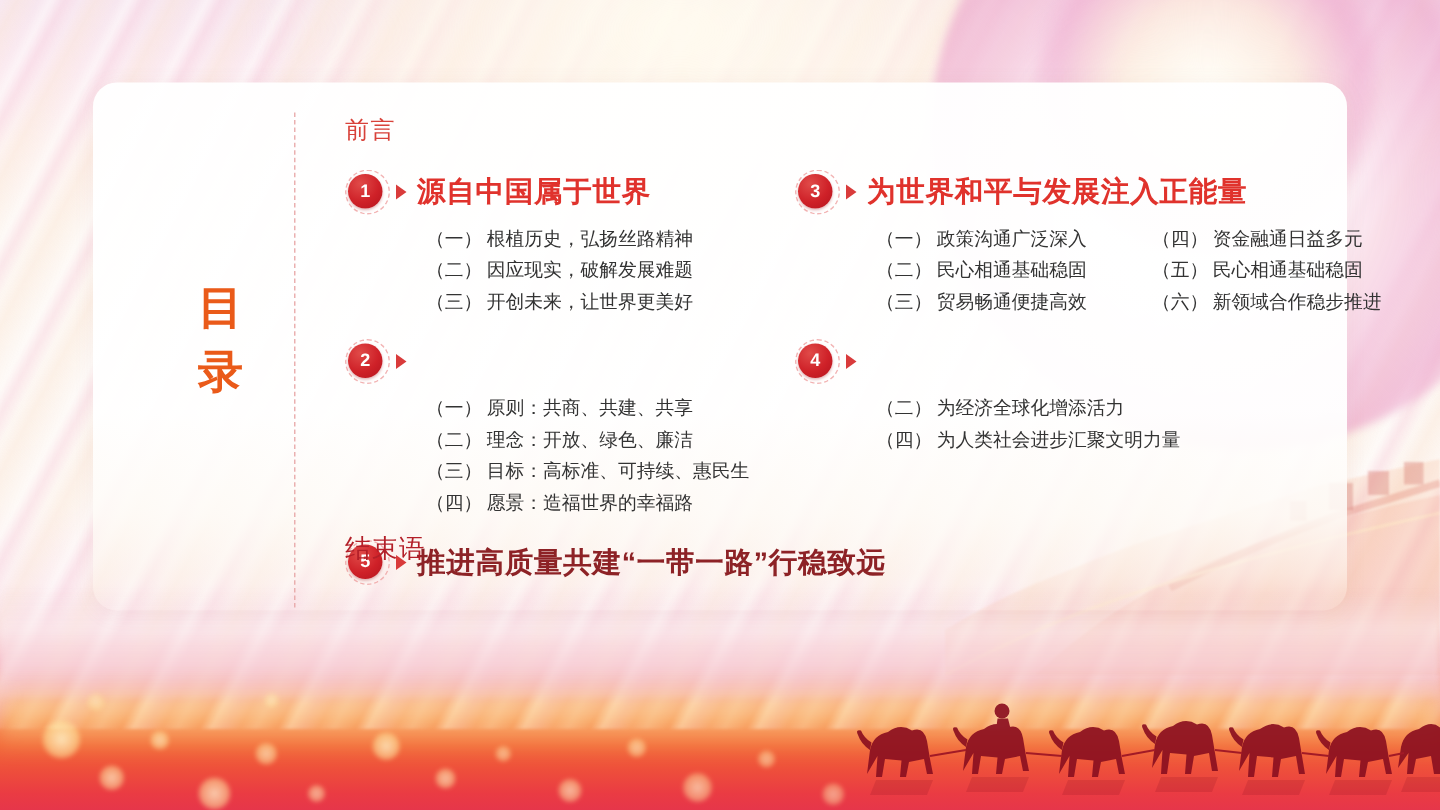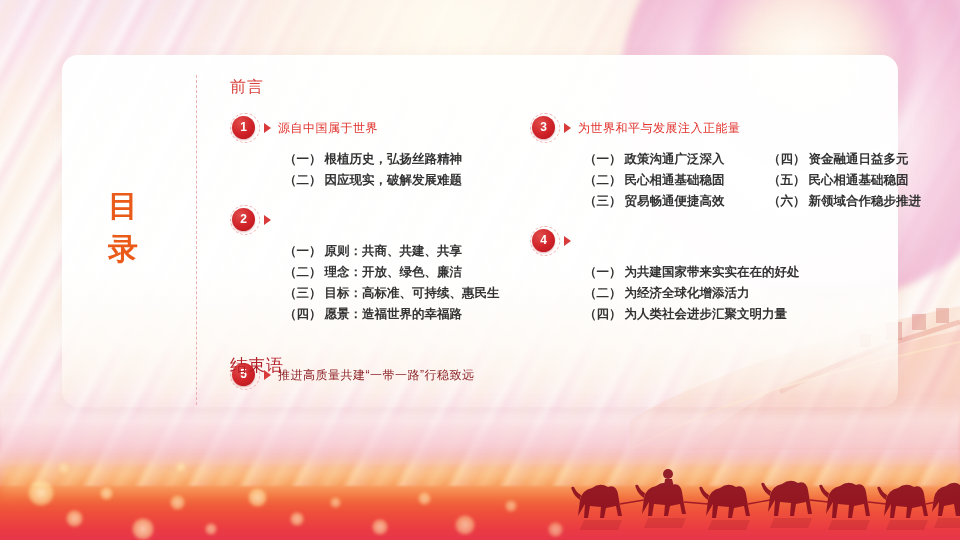--- a/index.html
+++ b/index.html
@@ -140,20 +140,21 @@
     left: 134px; top: 20px;
     width: 0; height: 330px;
     border-left: 1px dashed #e8a8a8;
     opacity: .9;
   }
 
   .toc-title {
     position: absolute;
     left: 46px; top: 130px;
     width: 80px;
+    text-align: center;
     font-size: 30px;
     font-weight: bold;
     letter-spacing: 2px;
     line-height: 1.42;
     color: #ea5a19;
     text-shadow: 0 1px 0 rgba(255,255,255,.6);
   }
 
   .content {
     position: absolute;
@@ -209,31 +210,30 @@
   }
   .arrow {
     flex: 0 0 auto;
     margin-left: 4px; margin-right: 7px;
     width: 0; height: 0;
     border-left: 7px solid #d93b3b;
     border-top: 5px solid transparent;
     border-bottom: 5px solid transparent;
   }
   .sec-title {
-    font-size: 12px;
-    font-weight: normal;
+    font-size: 19px;
+    font-weight: bold;
     color: #e0322c;
     letter-spacing: .5px;
     white-space: nowrap;
   }
   .sec-title.dark { color: #8d2226; }
 
   .sub-list {
     margin: 6px 0 0 54px;
-    font-weight: bold;
   }
   .sub-row { display: flex; }
   .sub-item {
     font-size: 12.5px;
     color: #333333;
     line-height: 21px;
     white-space: nowrap;
   }
   .sub-item .num { margin-right: 3px; }
   .sub-col-a { width: 160px; flex: 0 0 160px; }
@@ -356,20 +356,25 @@
               <div class="sub-row">
                 <div class="sub-item sub-col-a">
                   <span class="num">（一）</span><span>根植历史，弘扬丝路精神</span>
                 </div>
               </div>
               <div class="sub-row">
                 <div class="sub-item sub-col-a">
                   <span class="num">（二）</span><span>因应现实，破解发展难题</span>
                 </div>
               </div>
+              <div class="sub-row">
+                <div class="sub-item sub-col-a">
+                  <span class="num">（三）</span><span>开创未来，让世界更美好</span>
+                </div>
+              </div>
             </div>
           </div>
 
           <div class="sec" style="margin-top:14px;">
             <div class="sec-head">
               <div class="badge-wrap">
                 <div class="badge-ring"></div>
                 <div class="badge">2</div>
               </div>
               <div class="arrow"></div>
@@ -441,25 +446,20 @@
 
           <div class="sec" style="margin-top:14px;">
             <div class="sec-head">
               <div class="badge-wrap">
                 <div class="badge-ring"></div>
                 <div class="badge">4</div>
               </div>
               <div class="arrow"></div>
             </div>
             <div class="sub-list">
-              <div class="sub-row">
-                <div class="sub-item">
-                  <span class="num">（一）</span><span>为共建国家带来实实在在的好处</span>
-                </div>
-              </div>
               <div class="sub-row">
                 <div class="sub-item">
                   <span class="num">（二）</span><span>为经济全球化增添活力</span>
                 </div>
               </div>
               <div class="sub-row">
                 <div class="sub-item">
                   <span class="num">（四）</span><span>为人类社会进步汇聚文明力量</span>
                 </div>
               </div>

